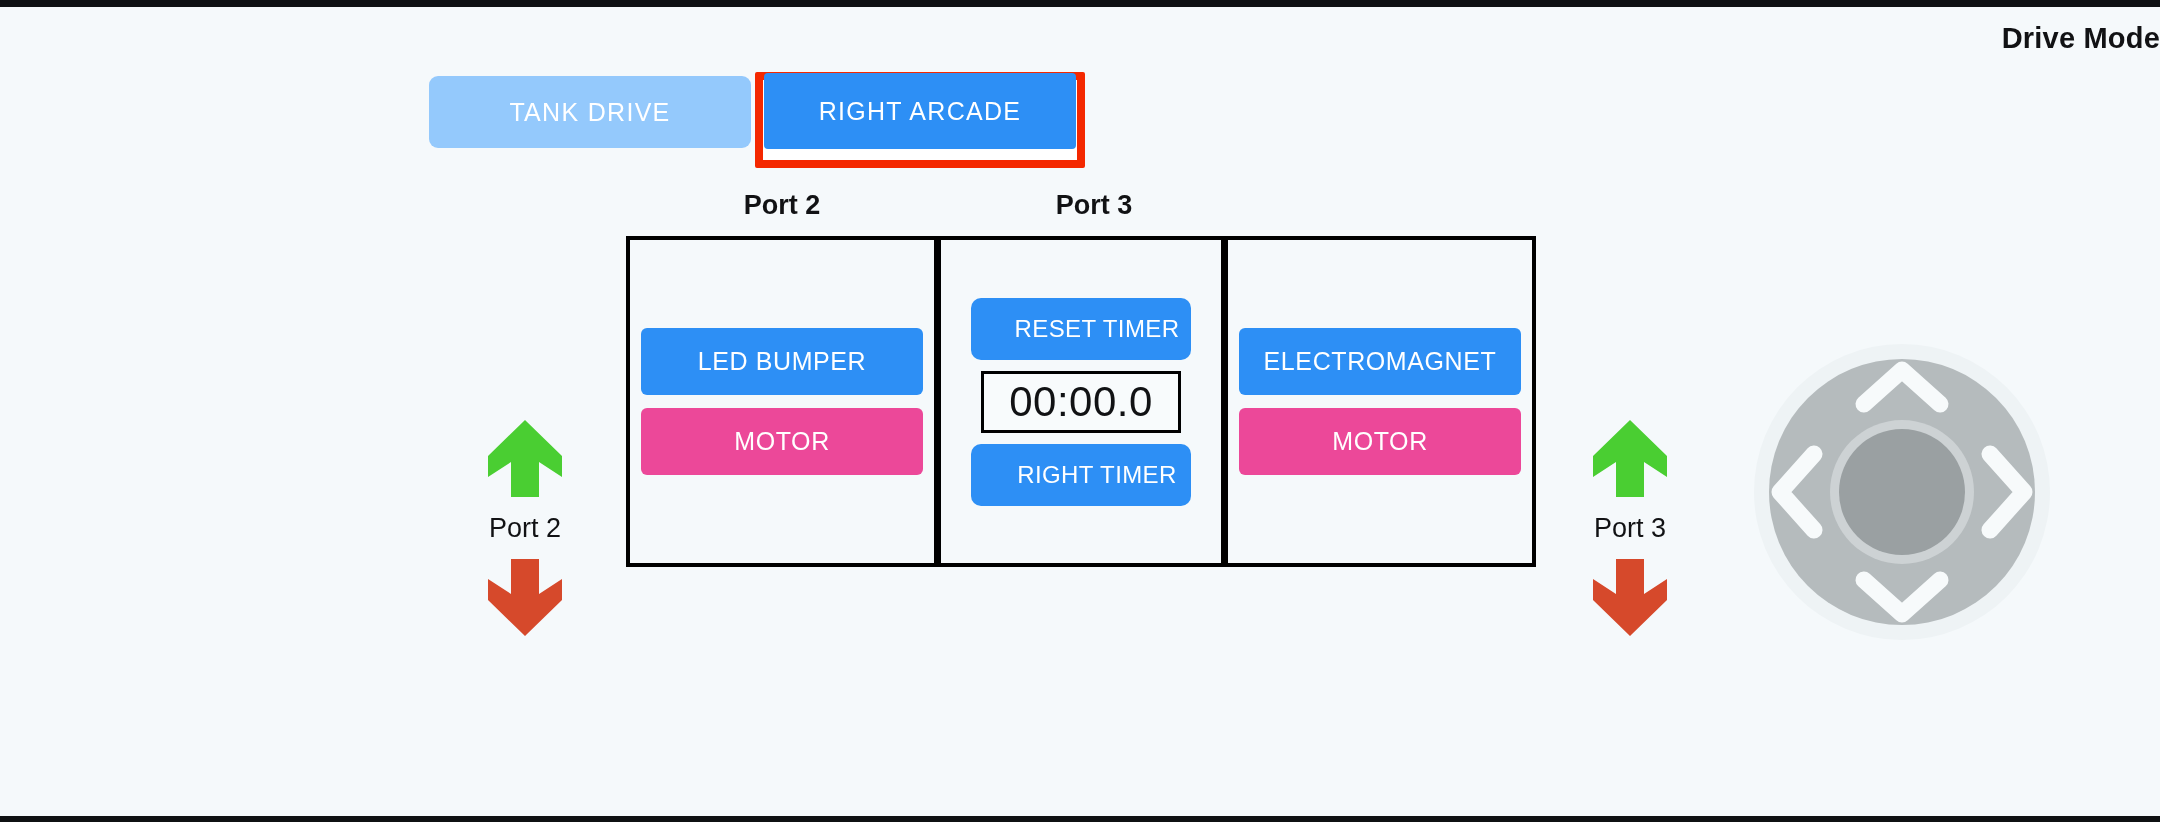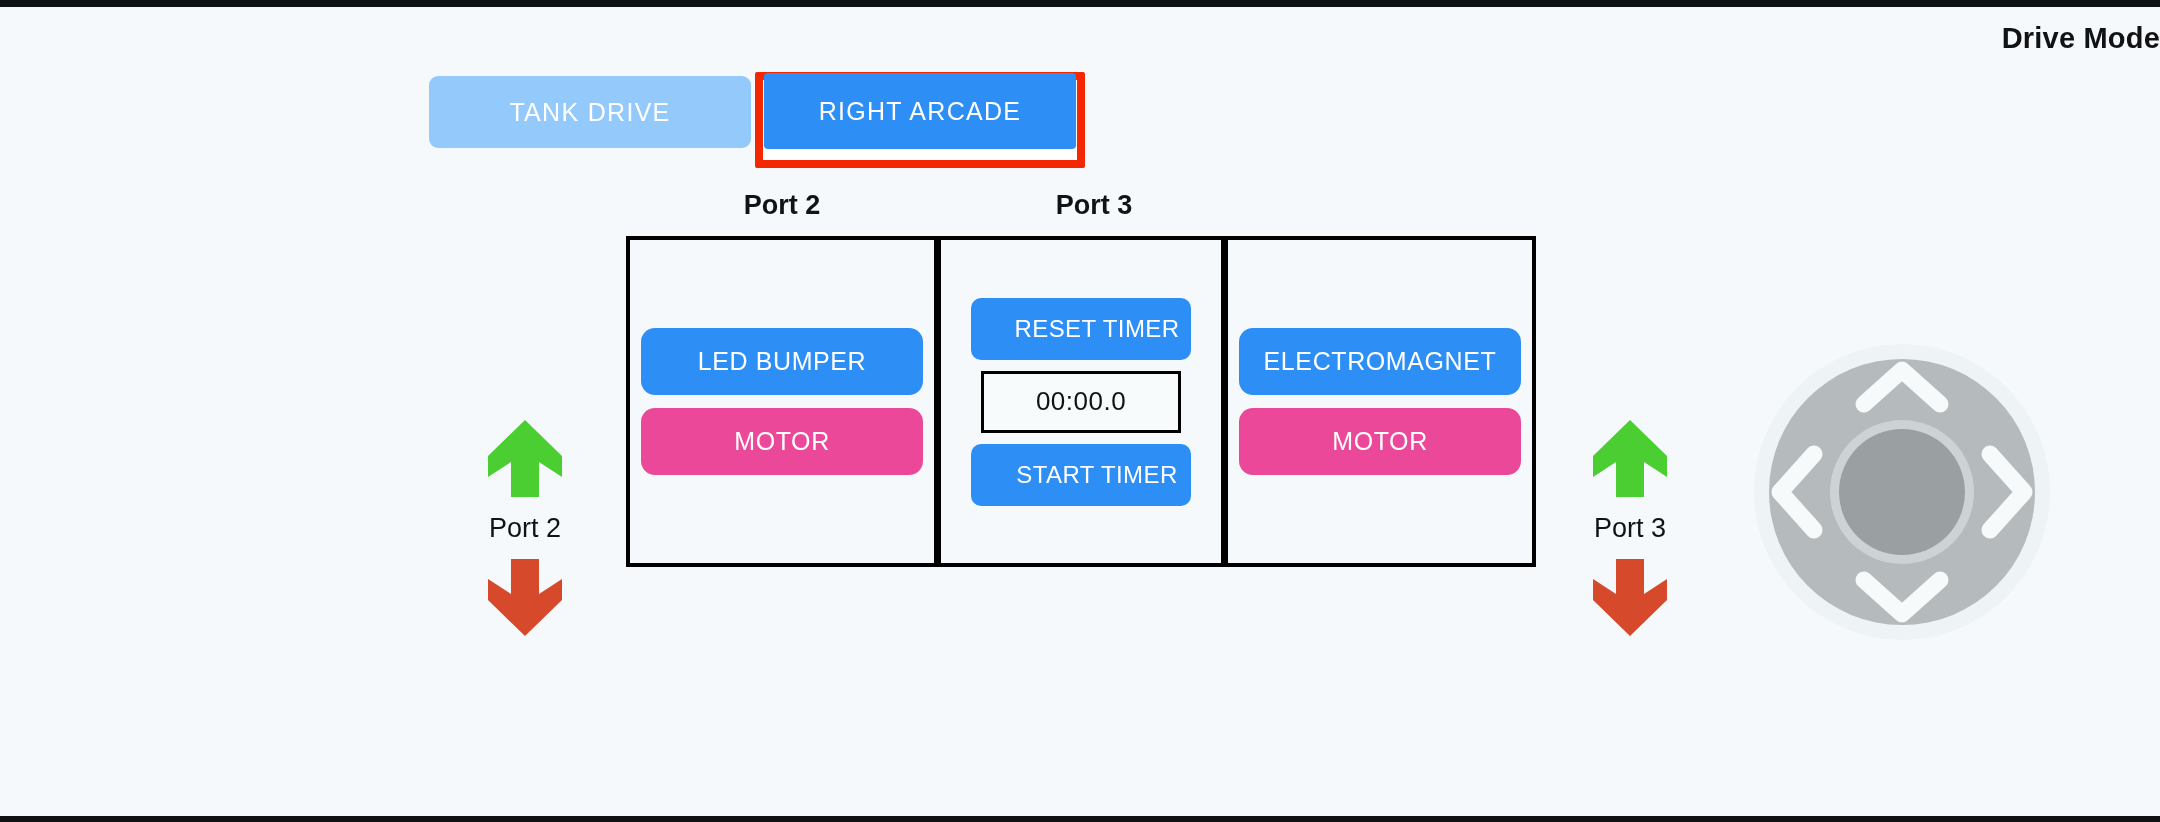--- a/index.html
+++ b/index.html
@@ -146,21 +146,21 @@
     justify-content: center;
   }
   .panel.p-port2 { width: 312px; }
   .panel.p-timer { width: 286px; border-left-width: 3px; border-right-width: 3px; }
   .panel.p-port3 { width: 312px; }
 
   .dev-btn {
     width: 282px;
     height: 67px;
     border: none;
-    border-radius: 14px;
+    border-radius: 6px;
     background: #2d8ff5;
     color: #ffffff;
     font-size: 25px;
     letter-spacing: 0.6px;
     font-family: "Liberation Sans", sans-serif;
     display: flex;
     align-items: center;
     justify-content: center;
     cursor: pointer;
     user-select: none;
@@ -192,21 +192,21 @@
   .timer-display {
     width: 200px;
     height: 62px;
     margin: 11px 0;
     border: 3px solid #000000;
     box-sizing: border-box;
     background: #f8fbfc;
     display: flex;
     align-items: center;
     justify-content: center;
-    font-size: 26px;
+    font-size: 42px;
     color: #111214;
     letter-spacing: 0.5px;
   }
 
   
   .port-stack {
     position: absolute;
     width: 200px;
     text-align: center;
   }
@@ -269,21 +269,21 @@
   <div class="panels">
 
     <div class="panel p-port2">
       <div class="dev-btn">LED BUMPER</div>
       <div class="dev-btn off">MOTOR</div>
     </div>
 
     <div class="panel p-timer">
       <div class="timer-btn">RESET TIMER</div>
       <div class="timer-display">00:00.0</div>
-      <div class="timer-btn">START TIMER</div>
+      <div class="timer-btn">RIGHT TIMER</div>
     </div>
 
     <div class="panel p-port3">
       <div class="dev-btn">ELECTROMAGNET</div>
       <div class="dev-btn off">MOTOR</div>
     </div>
 
   </div>
 
   <div class="port-stack left">

